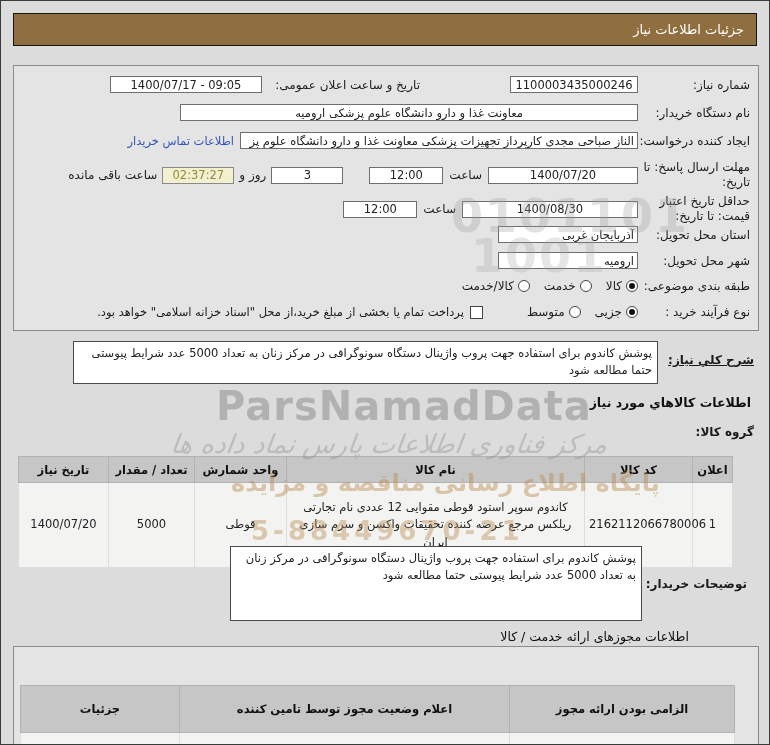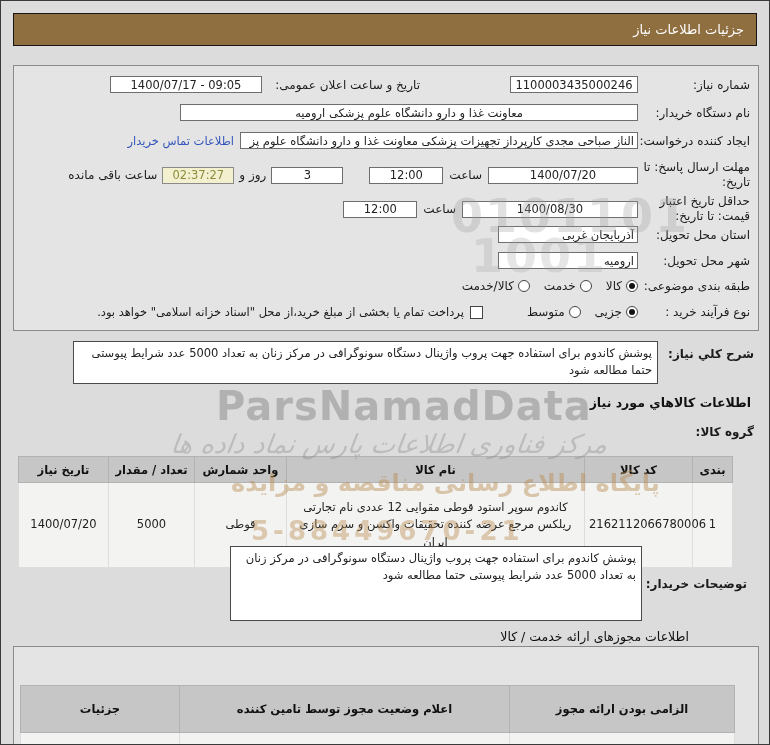--- a/index.html
+++ b/index.html
@@ -48,21 +48,21 @@
               background:#fff; flex:0 0 13px; position:relative; }
   .checkbox.checked { width:16px; height:16px; flex:0 0 16px; }
   .checkbox.checked::before, .checkbox.checked::after { content:""; position:absolute;
               left:-1px; top:6.5px; width:16px; height:1px; background:#333; }
   .checkbox.checked::before { transform:rotate(45deg); }
   .checkbox.checked::after  { transform:rotate(-45deg); }
 
   
   .desc-row { position:absolute; top:340px; right:15px; left:10px; display:flex;
               align-items:flex-start; font-size:12px; }
-  .desc-row .lbl { margin-top:6px; }
+  .desc-row .lbl { margin-top:12px;text-decoration:underline; }
   .descbox { background:#fff; border:1px solid #4a4a4a; width:585px; min-height:42px;
              margin-right:4px; font-size:11.5px; color:#222; text-align:right;
              padding:3px 5px; line-height:1.5; }
 
   .sec-header { position:absolute; right:18px; font-size:12.5px; color:#111; text-align:right; }
 
   .group-row { position:absolute; top:424px; right:15px; display:flex; align-items:center; font-size:12px; }
   .groupbox { background:#fff; border:1px solid #4a4a4a; width:552px; height:18px;
               margin-right:8px; display:flex; align-items:center; justify-content:flex-start;
               font-size:11.5px; color:#222; padding:0 4px; }
@@ -217,21 +217,21 @@
     <colgroup>
       <col style="width:40px">
         <col style="width:108px">
         <col style="width:298px">
       <col style="width:92px">
         <col style="width:86px">
         <col style="width:90px">
     </colgroup>
     <thead>
       <tr>
-        <th>بندی</th>
+        <th>اعلان</th>
         <th>کد کالا</th>
         <th>نام کالا</th>
         <th>واحد شمارش</th>
         <th>تعداد / مقدار</th>
         <th>تاریخ نیاز</th>
       </tr>
     </thead>
     <tbody>
       <tr>
         <td>1</td>

